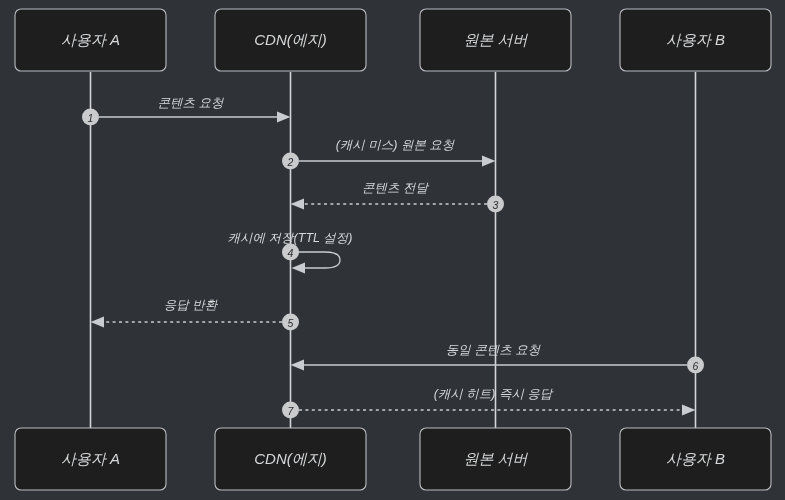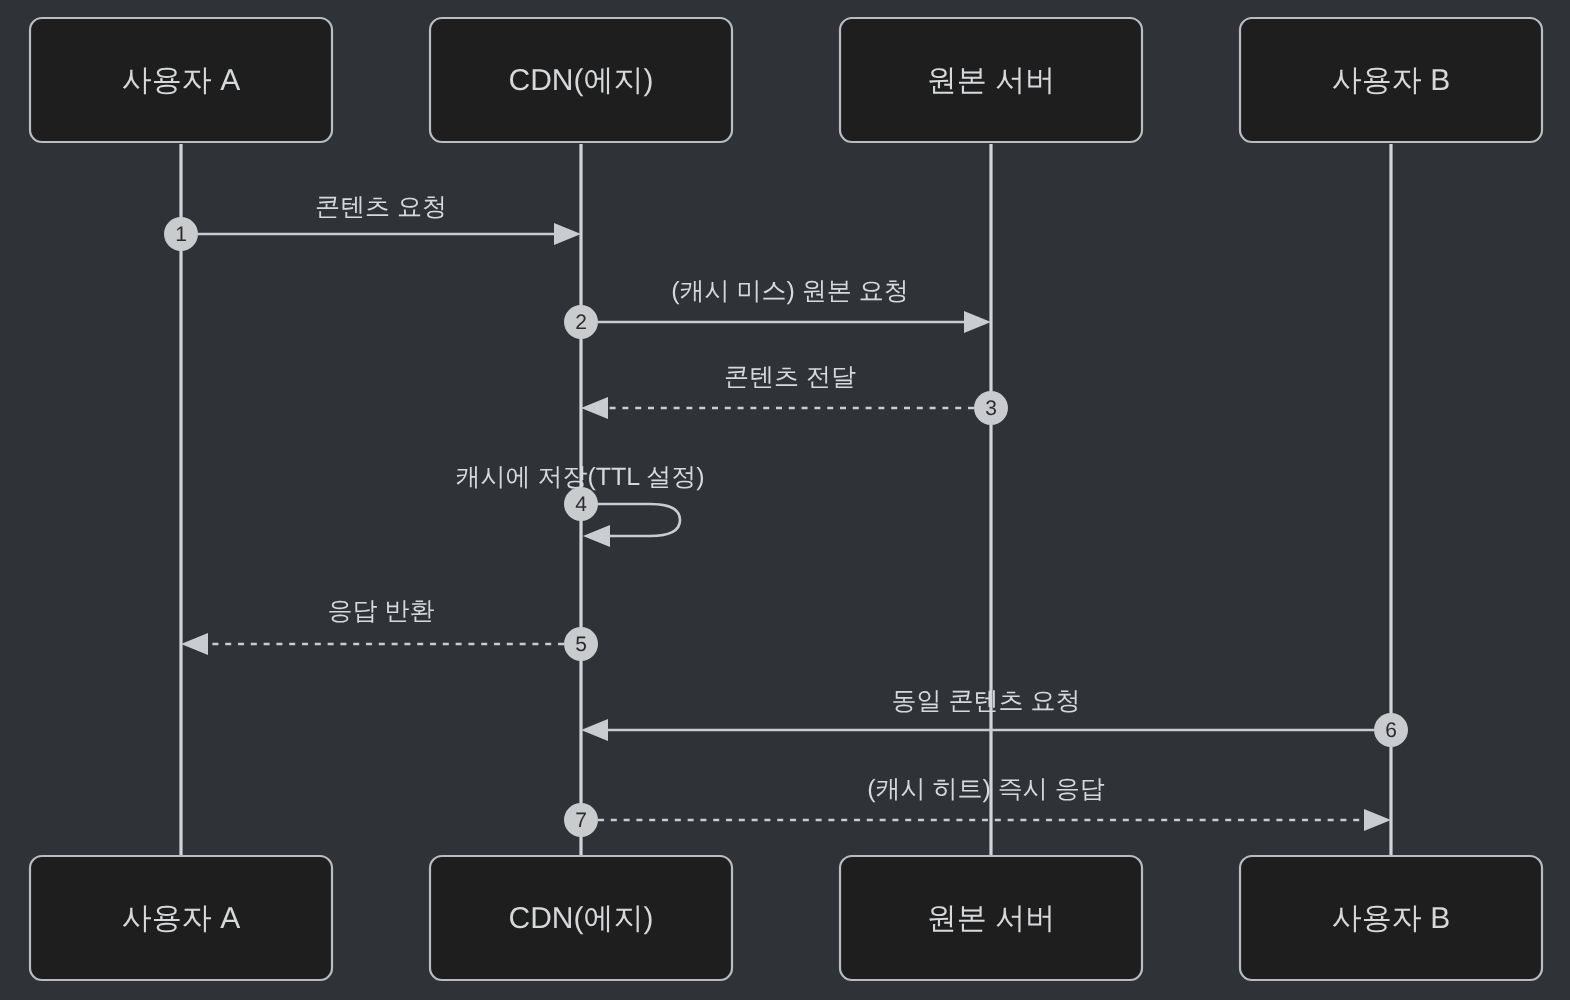--- a/index.html
+++ b/index.html
@@ -11,20 +11,21 @@
     width: 785px;
     height: 500px;
     overflow: hidden;
     font-family: "Liberation Sans", sans-serif;
   }
   #diagram-root {
     position: relative;
     width: 785px;
     height: 500px;
     background: #2f3237;
+    font-style: italic;
   }
   svg.diagram-canvas {
     position: absolute;
     left: 0;
     top: 0;
     width: 785px;
     height: 500px;
     display: block;
   }
   .actor-box-rect {

